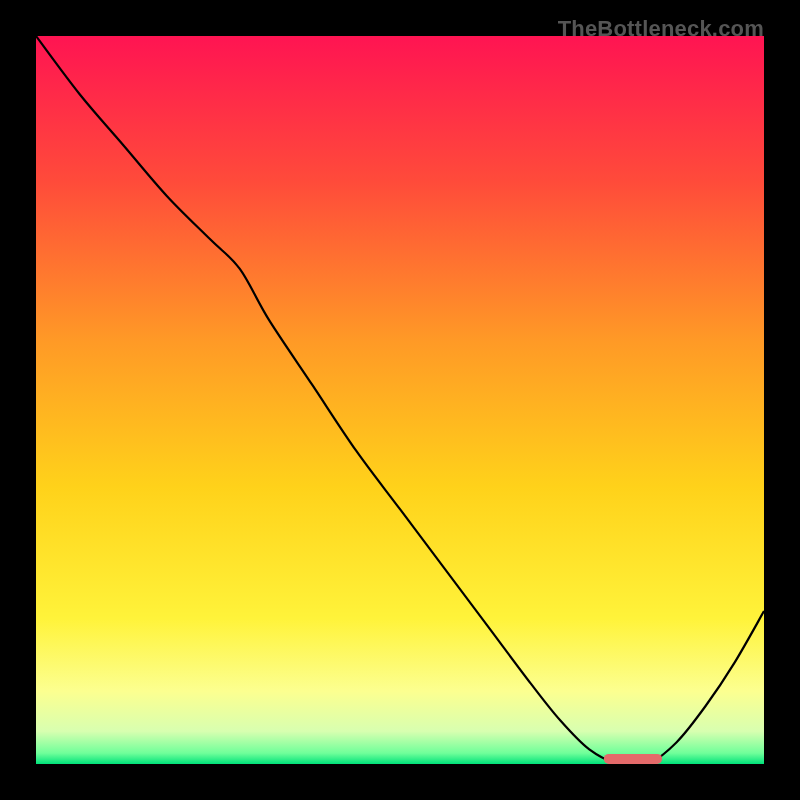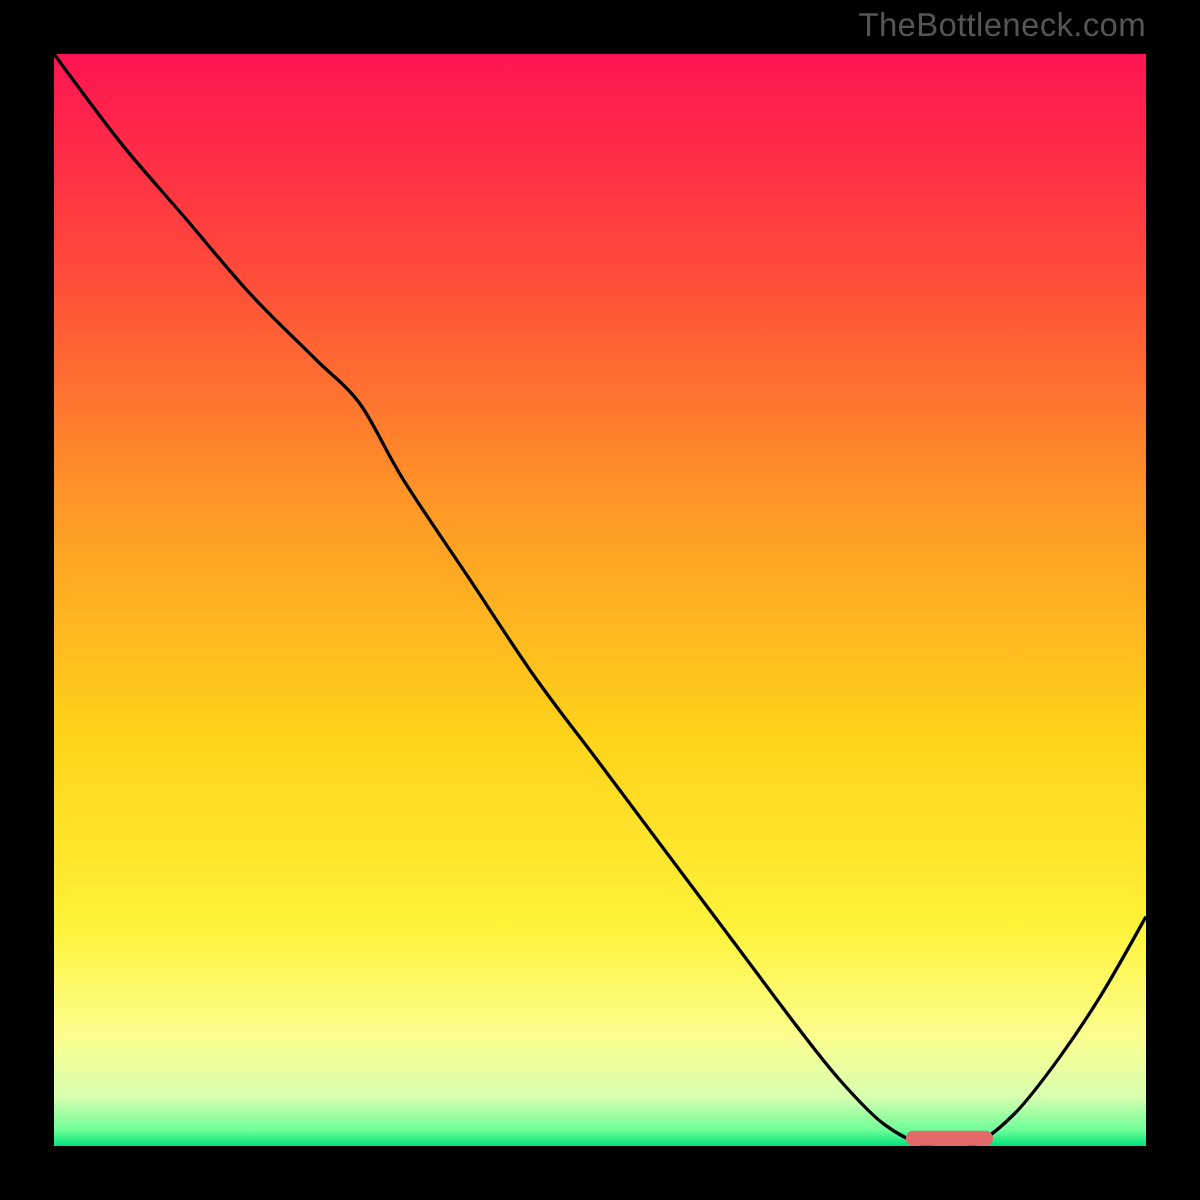--- a/index.html
+++ b/index.html
@@ -34,25 +34,25 @@
   }
   .curve-svg {
     position: absolute;
     left: 0;
     top: 0;
     width: 100%;
     height: 100%;
   }
   .watermark {
     position: absolute;
-    top: 4px;
+    top: 16px;
     right: 36px;
     color: #555;
     font-size: 22px;
-    font-weight: normal;
+    font-weight: bold;
     letter-spacing: 0.2px;
     user-select: none;
   }
   .marker {
     fill: #e46a6a;
     stroke: none;
   }
   .curve {
     fill: none;
     stroke: #000;

